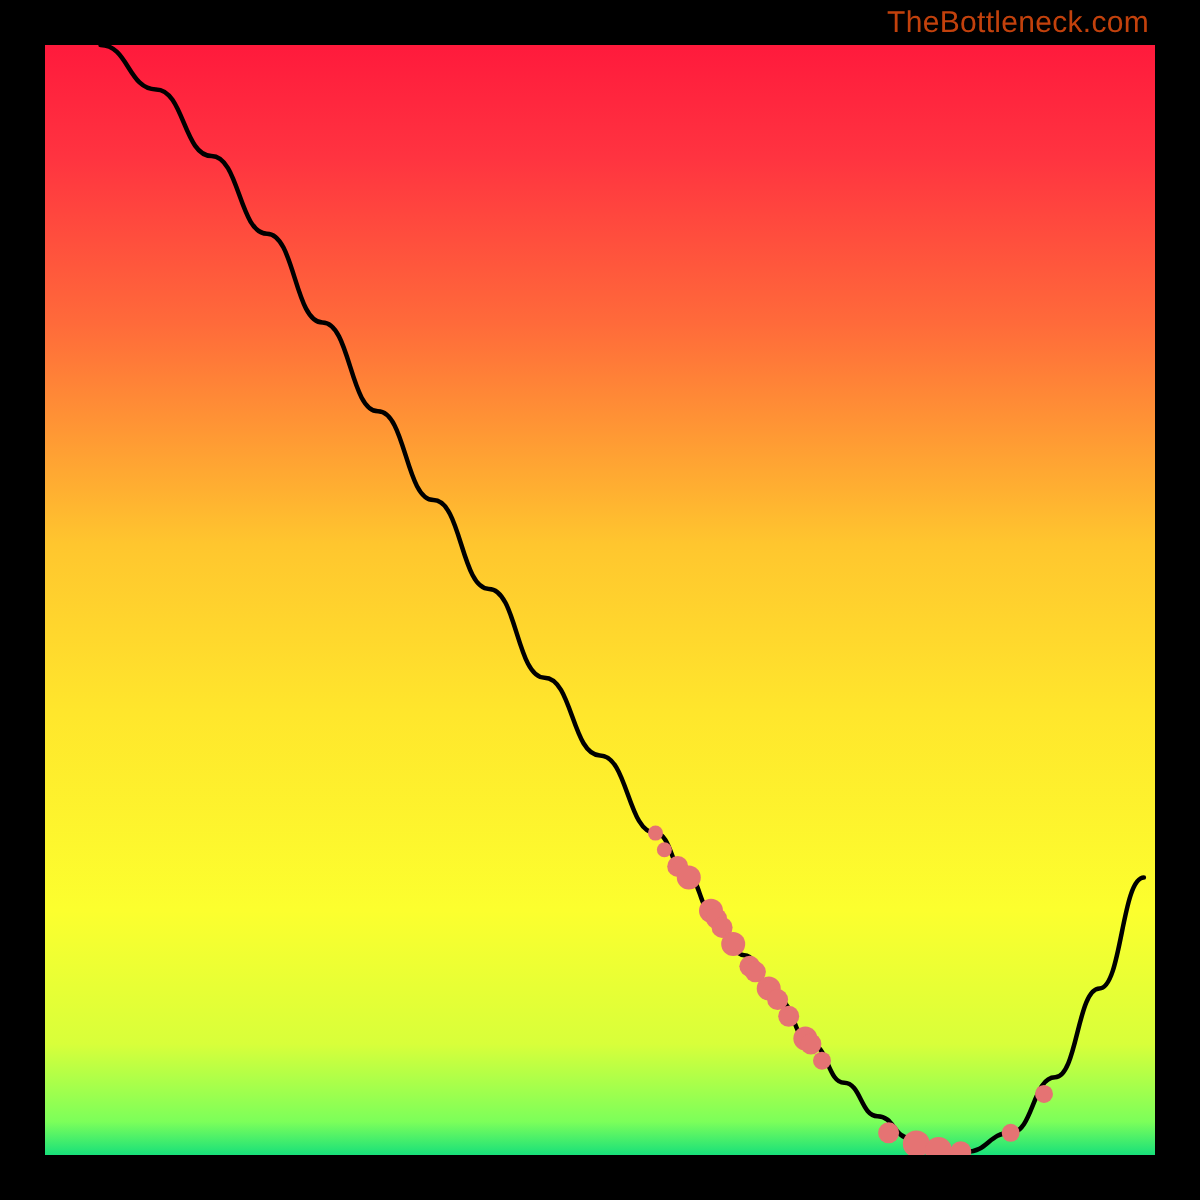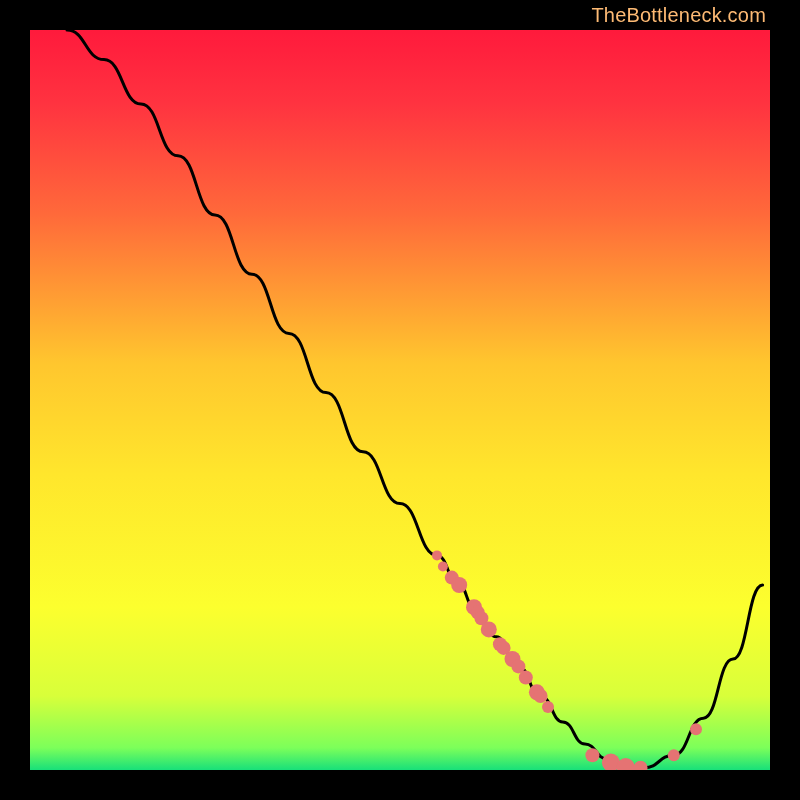--- a/index.html
+++ b/index.html
@@ -23,21 +23,21 @@
     position: absolute;
     left: 0;
     top: 0;
     width: 740px;
     height: 740px;
   }
   .attribution {
     position: absolute;
     top: 4px;
     right: 34px;
-    color: #fdba74;
+    color: #c2410c;
     font-size: 20px;
     font-weight: 500;
     letter-spacing: 0.2px;
   }
   svg { display: block; }
 </style>
 </head>
 <body>
 
 <div class="attribution">TheBottleneck.com</div>

